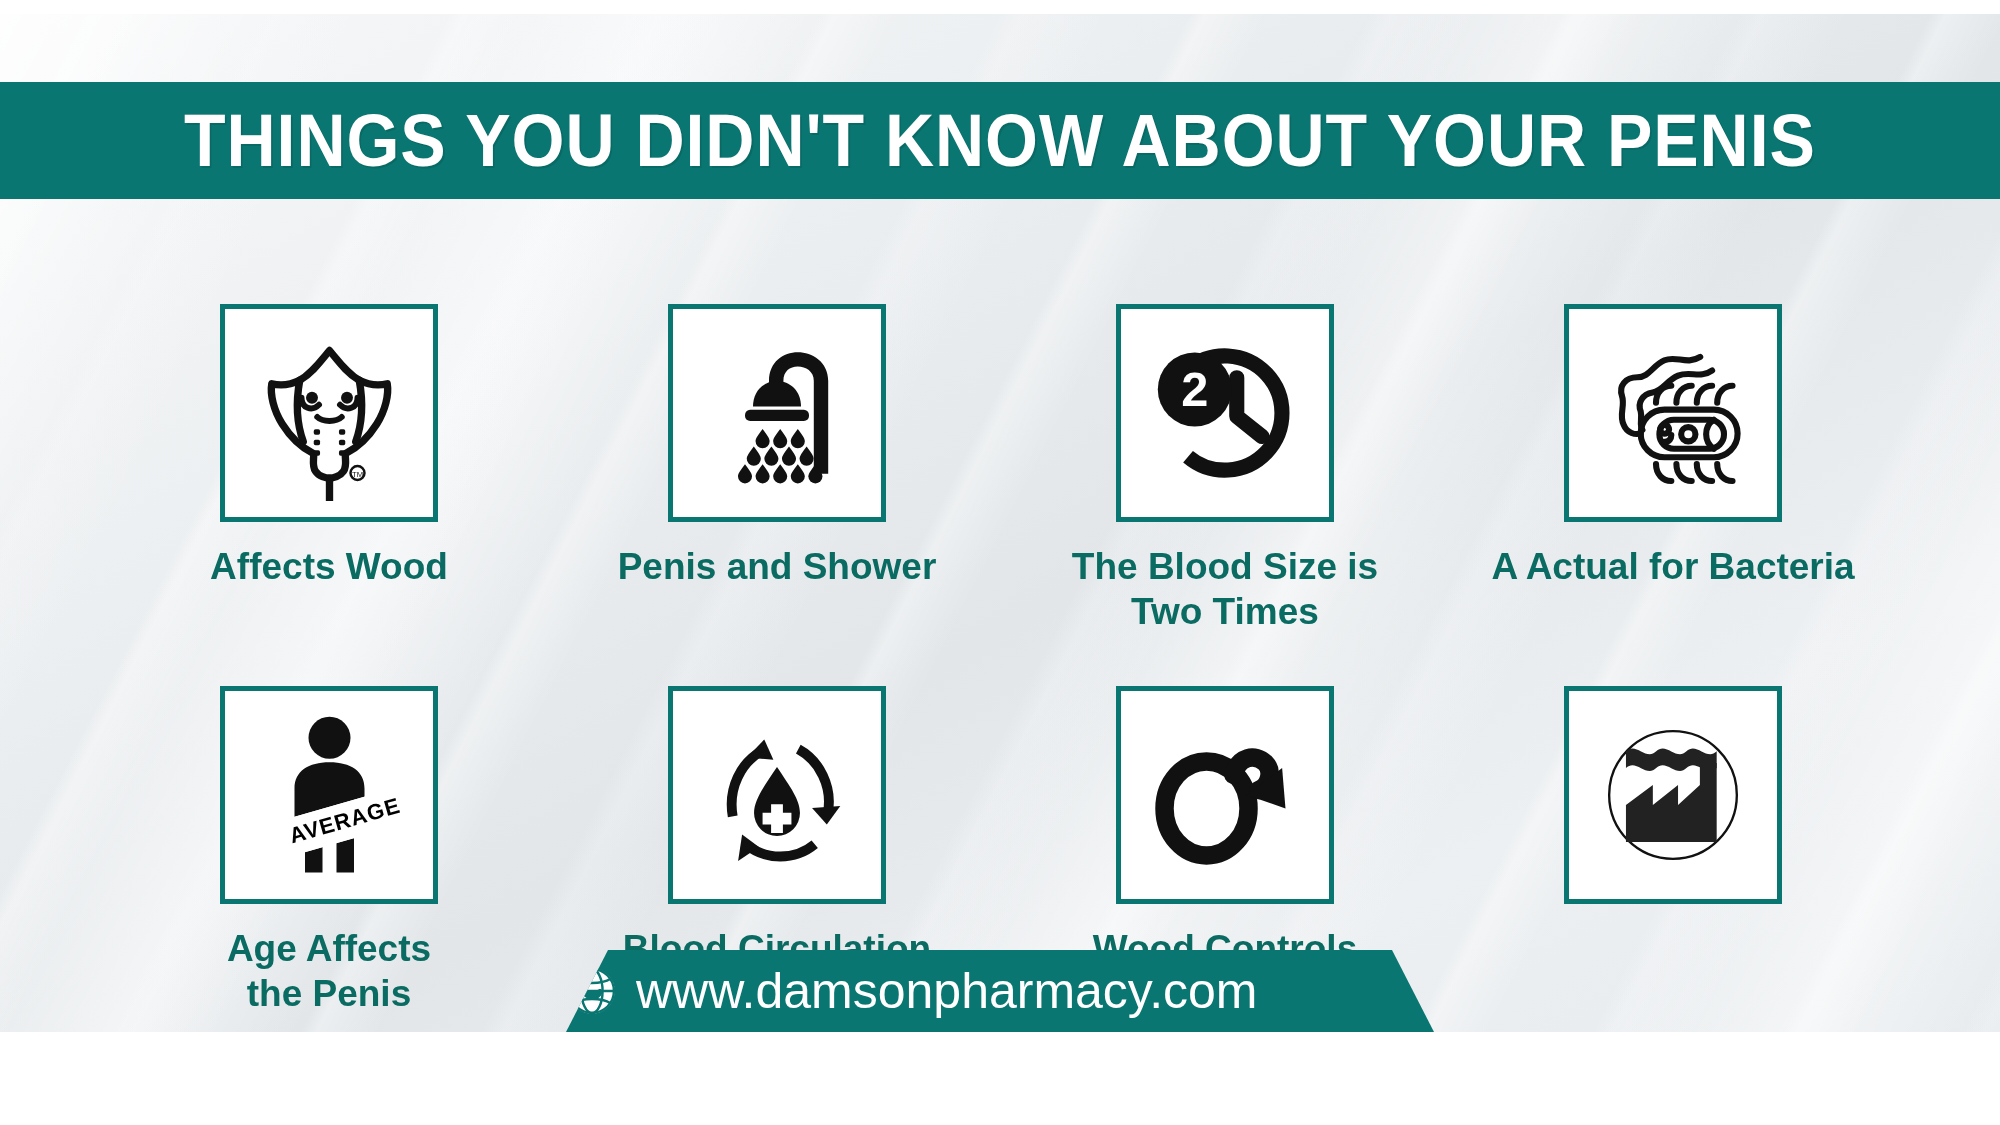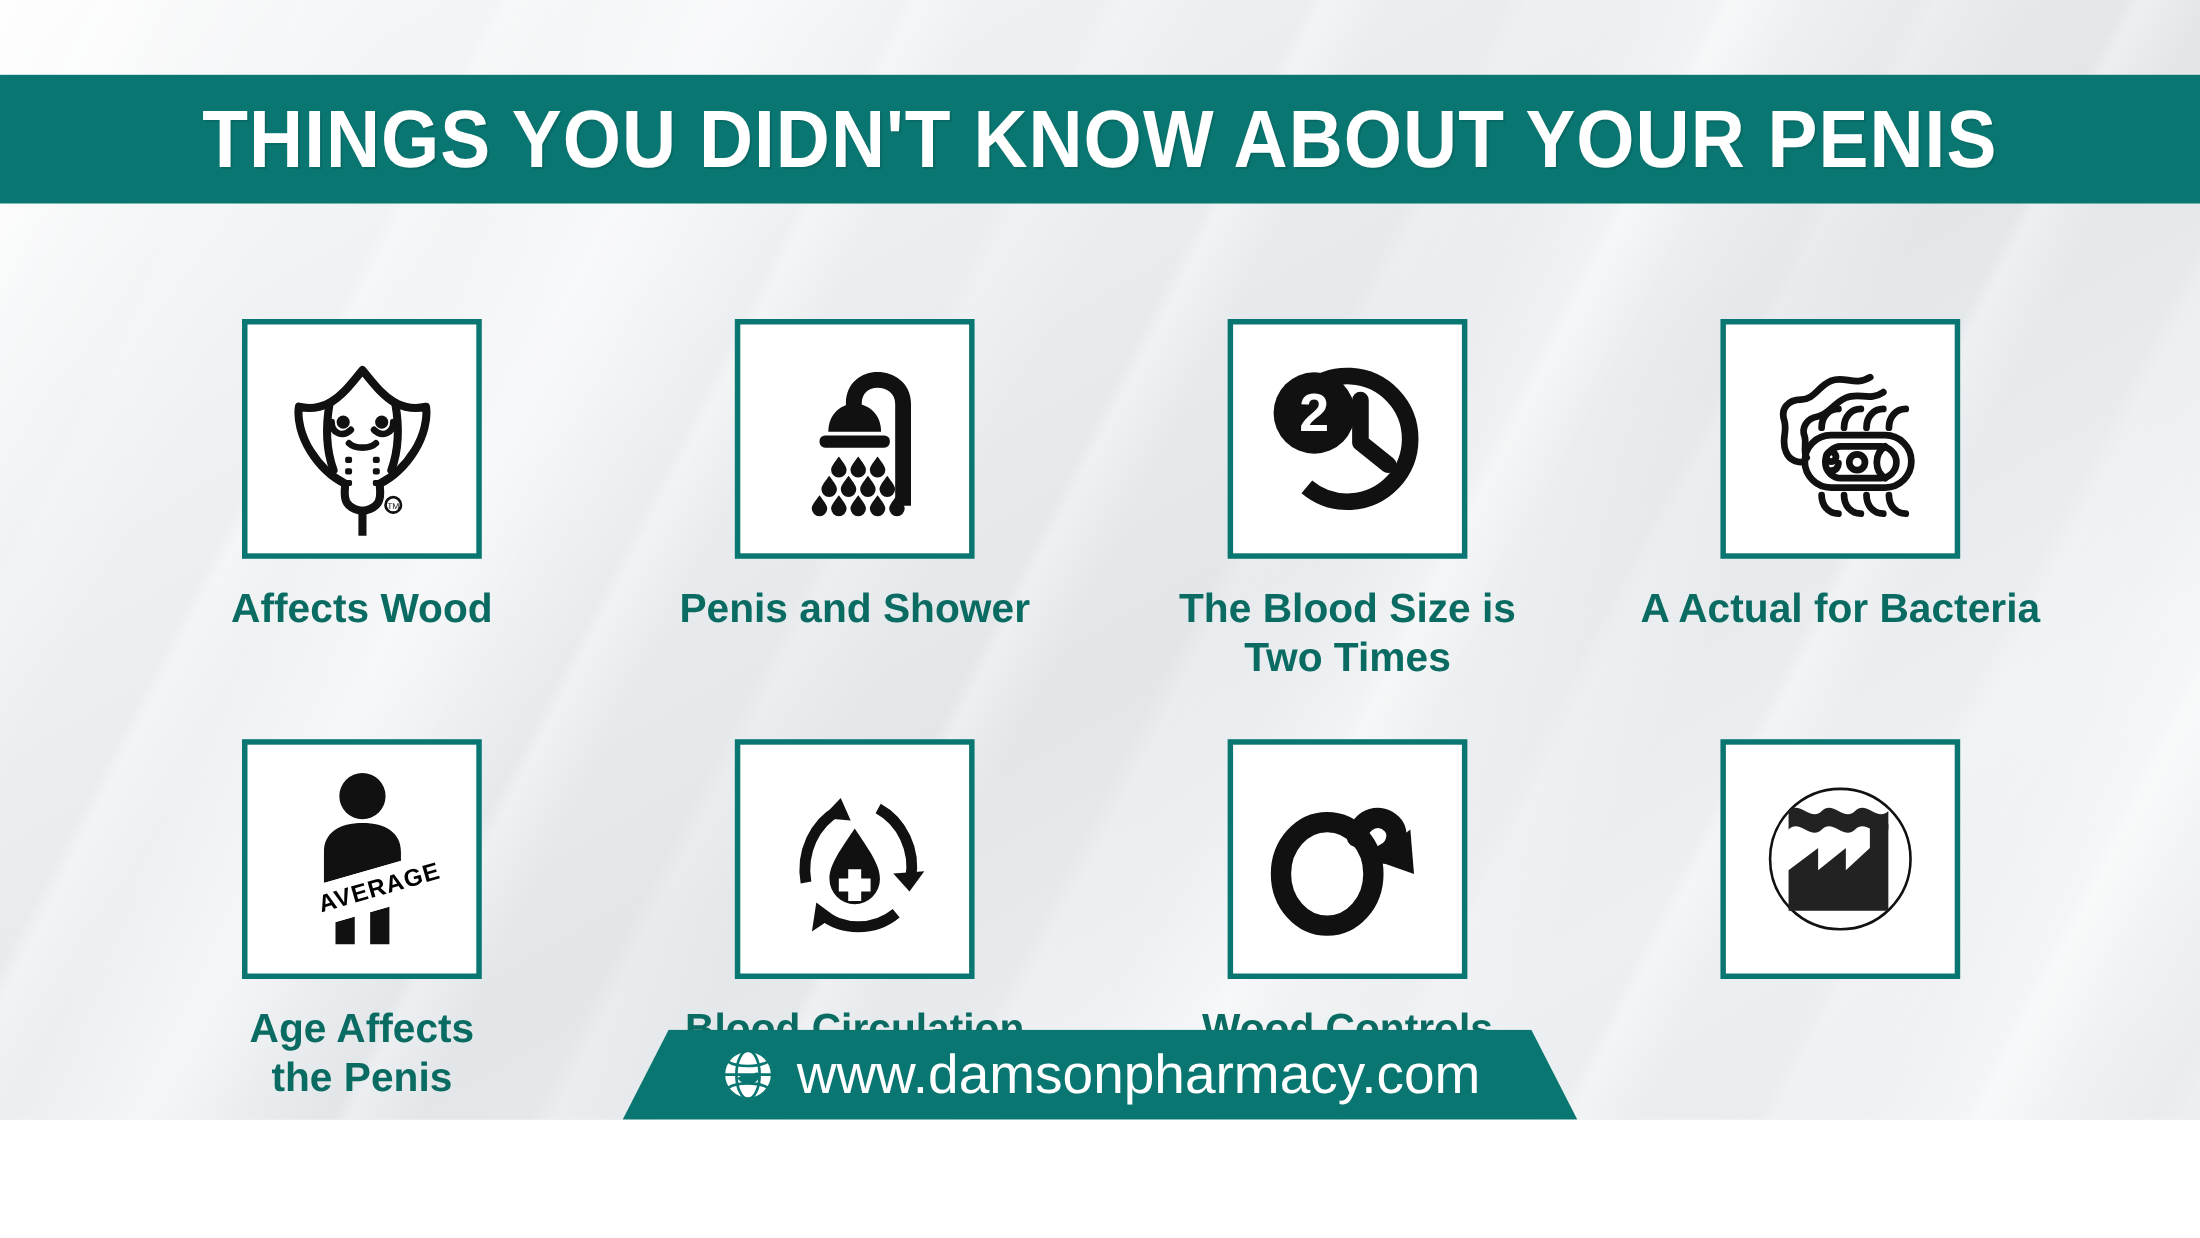--- a/index.html
+++ b/index.html
@@ -10,20 +10,21 @@
   body {
     font-family: "Liberation Sans", sans-serif;
     background: #ffffff;
   }
   #page {
     position: relative;
     width: 2000px; height: 1018px;
     background:
       linear-gradient(118deg, rgba(255,255,255,0.85) 0%, rgba(255,255,255,0.0) 12%, rgba(255,255,255,0.0) 18%, rgba(255,255,255,0.55) 26%, rgba(255,255,255,0.0) 33%, rgba(255,255,255,0.0) 55%, rgba(255,255,255,0.45) 62%, rgba(255,255,255,0.0) 70%, rgba(255,255,255,0.0) 84%, rgba(255,255,255,0.5) 92%, rgba(255,255,255,0.0) 100%),
       linear-gradient(150deg, #f7f8f9 0%, #eceff1 30%, #e2e6e9 55%, #edf0f2 78%, #e6eaed 100%);
+    margin-top: 14px;
   }
   
   #streaks {
     position: absolute; inset: 0;
     background: repeating-linear-gradient(
       117deg,
       rgba(255,255,255,0.0) 0px,
       rgba(255,255,255,0.0) 70px,
       rgba(255,255,255,0.35) 84px,
       rgba(255,255,255,0.0) 140px,
@@ -91,21 +92,21 @@
     white-space: pre-line;
     letter-spacing: 0px;
   }
   
   #footer {
     position: absolute;
     left: 566px; bottom: 0;
     width: 868px; height: 82px;
     background: #0a7671;
     clip-path: polygon(42px 0, 826px 0, 868px 82px, 0 82px);
-    display: flex; align-items: center; justify-content: center;
+    display: flex; align-items: center; 
     gap: 18px;
   }
   #footer-url {
     color: #ffffff;
     font-family: "Liberation Sans Narrow", "Liberation Sans", sans-serif;
     font-weight: 400;
     font-size: 50px;
     letter-spacing: 0px;
     white-space: nowrap;
   }

